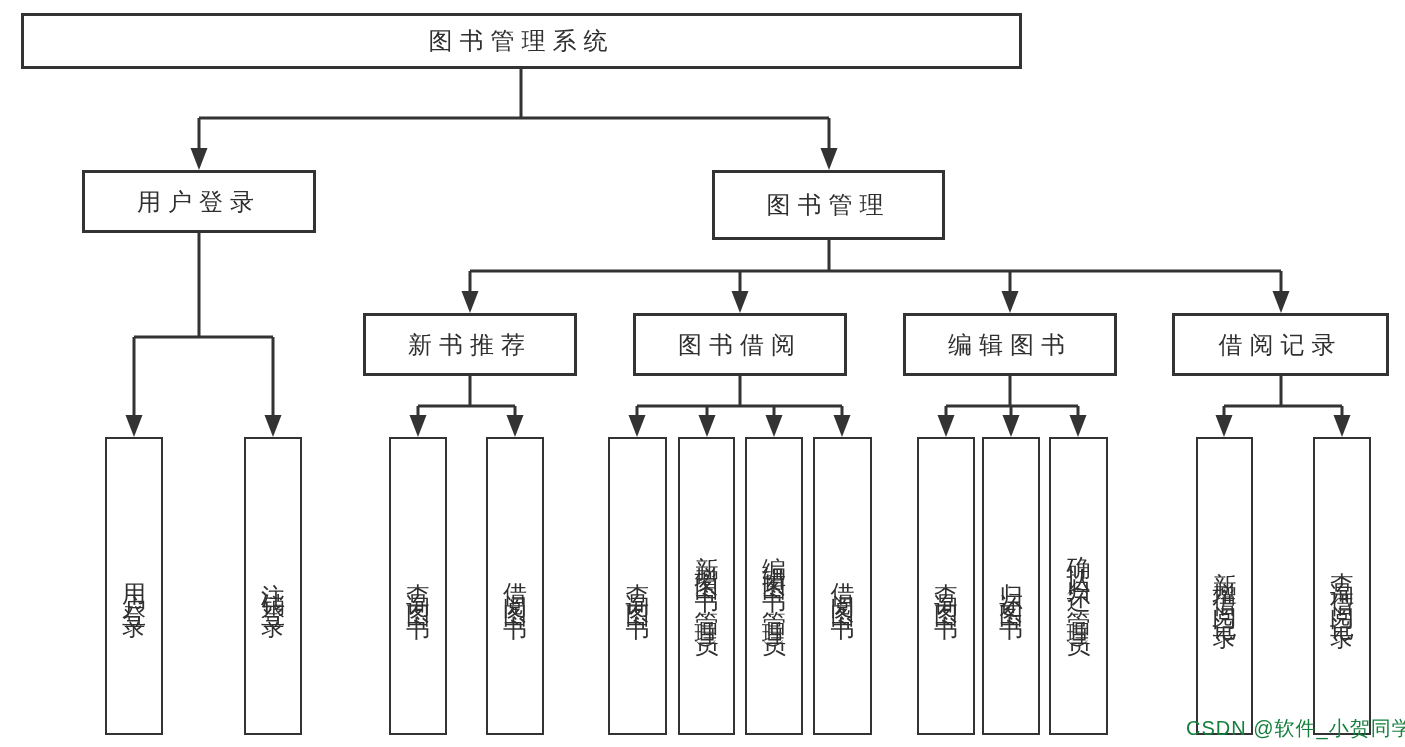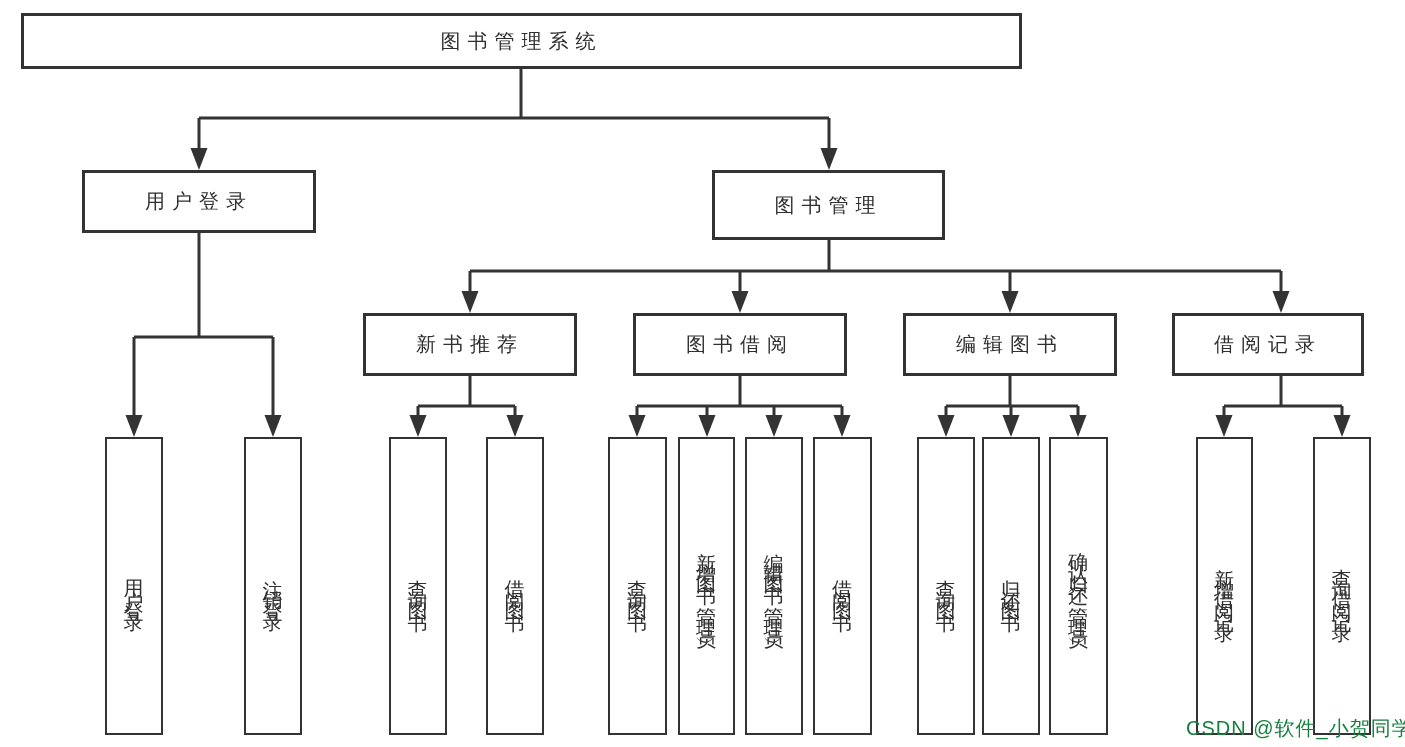--- a/index.html
+++ b/index.html
@@ -19,21 +19,21 @@
   .node{
     position:absolute;
     box-sizing:border-box;
     border:3px solid #333333;
     background:#ffffff;
     display:flex;
     align-items:center;
     justify-content:center;
   }
   .node .lbl{
-    font-size:20px;
+    font-size:24px;
     letter-spacing:7px;
     color:#2f2f2f;
     white-space:nowrap;
   }
   .node.v{
     border-width:2.5px;
   }
   .node.v .lbl{
     writing-mode:vertical-rl;
     text-orientation:mixed;
@@ -133,21 +133,21 @@
 
   <div class="node" style="left:363px;top:313px;width:214px;height:63px">
     <span class="lbl">新书推荐</span>
   </div>
   <div class="node" style="left:633px;top:313px;width:214px;height:63px">
     <span class="lbl">图书借阅</span>
   </div>
   <div class="node" style="left:903px;top:313px;width:214px;height:63px">
     <span class="lbl">编辑图书</span>
   </div>
-  <div class="node" style="left:1172px;top:313px;width:192px;height:63px">
+  <div class="node" style="left:1172px;top:313px;width:217px;height:63px">
     <span class="lbl">借阅记录</span>
   </div>
 
   <div class="node v" style="left:105px;top:437px;width:58px;height:298px">
     <span class="lbl">用户登录</span>
   </div>
   <div class="node v" style="left:244px;top:437px;width:58px;height:298px">
     <span class="lbl">注销登录</span>
   </div>
 

